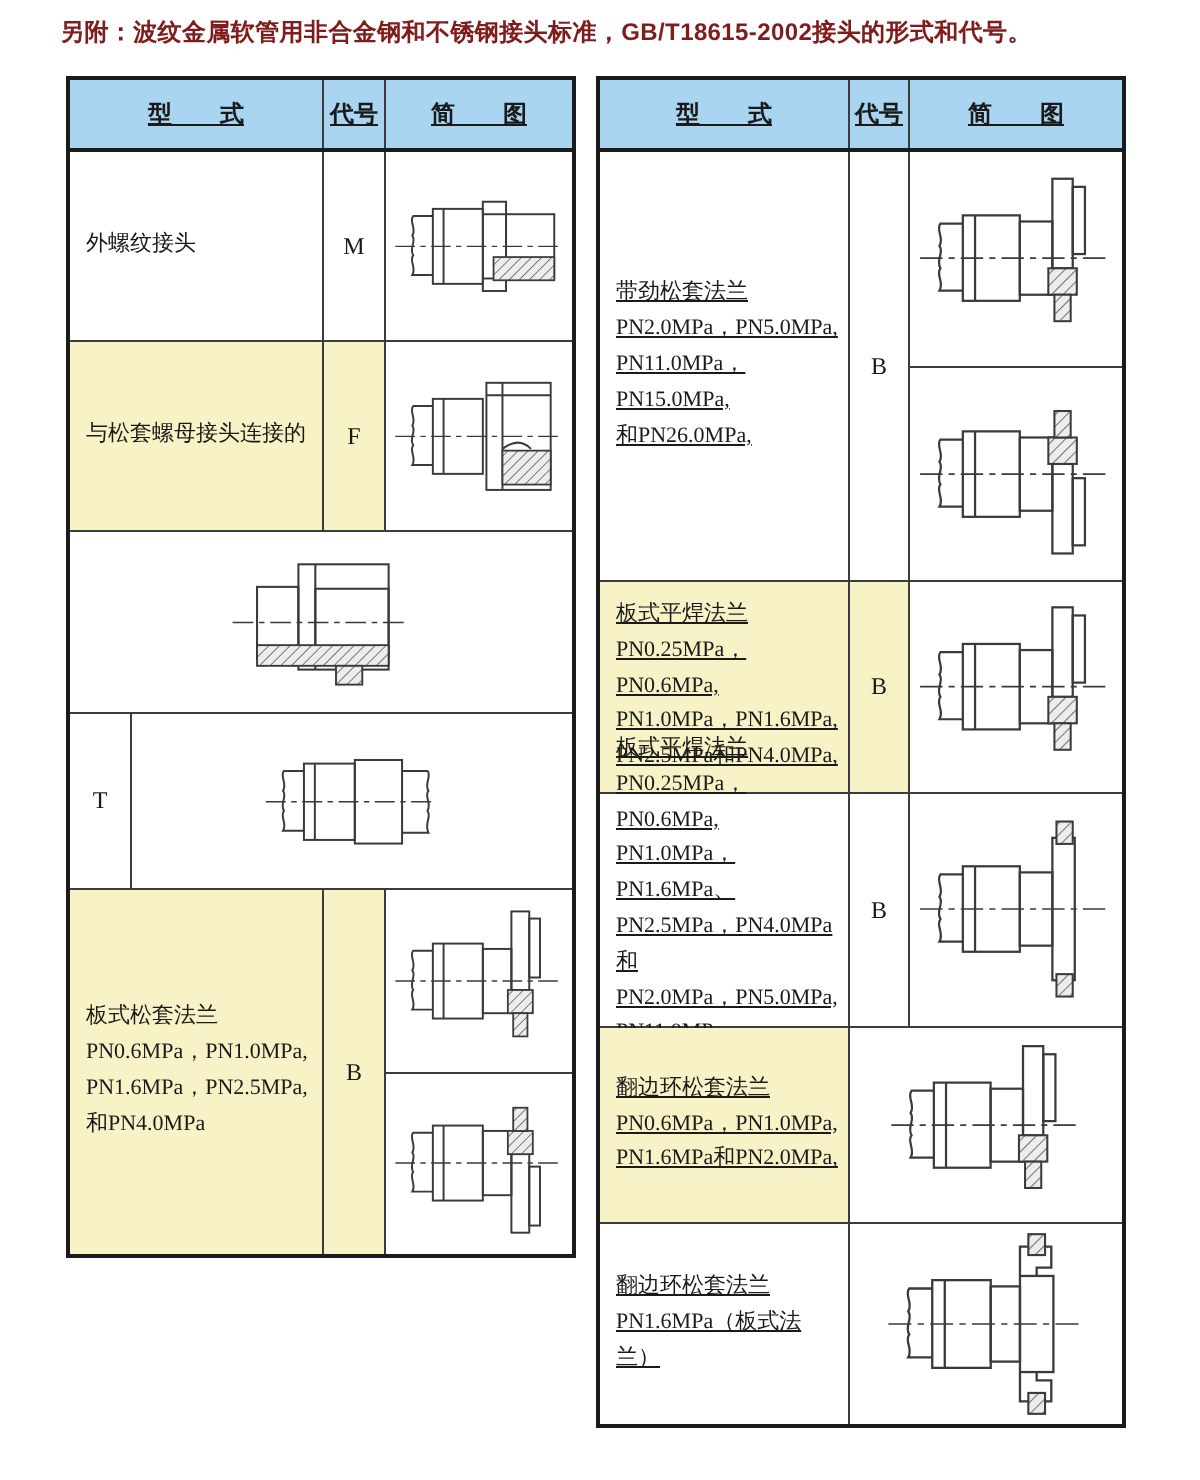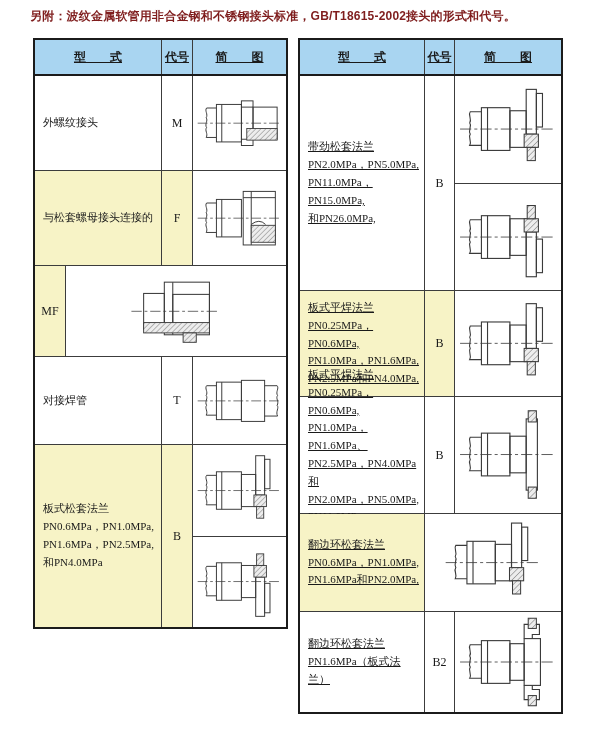--- a/index.html
+++ b/index.html
@@ -116,21 +116,20 @@
             <line x1="54" y1="22" x2="90" y2="22" stroke="#3a3a3a" stroke-width="1.1" fill="none"></line>
             <path d="M63 52 q9 -7 16 0" stroke="#3a3a3a" stroke-width="1.1" fill="none"></path>
             <rect x="63" y="53" width="27" height="19" fill="url(#h1)" stroke="#3a3a3a" stroke-width="1"></rect>
           </svg>
         </div>
       </div>
   </div>
 
 
   <div class="trow" style="height:91px">
-    <div class="cell c-code hl">MF</div>
     <div class="cell c-diag">
         <div class="diag">
           <svg viewBox="0 0 100 90" width="96%" height="94%" preserveAspectRatio="xMidYMid meet">
             <defs>
               <pattern id="h3" width="4" height="4" patternUnits="userSpaceOnUse" patternTransform="rotate(45)">
                 <rect width="4" height="4" fill="#ededed"></rect>
                 <line x1="0" y1="0" x2="0" y2="4" stroke="#707070" stroke-width="1"></line>
               </pattern>
             </defs>
             <path d="M3 45 H97" stroke="#3a3a3a" stroke-width="0.8" stroke-dasharray="11 3 3 3" fill="none"></path>
@@ -139,21 +138,20 @@
             <line x1="47" y1="14" x2="47" y2="70" stroke="#3a3a3a" stroke-width="1.1" fill="none"></line>
             <rect x="47" y="27" width="39" height="36" stroke="#3a3a3a" stroke-width="1.1" fill="none"></rect>
             <rect x="16" y="57" width="70" height="11" fill="url(#h3)" stroke="#3a3a3a" stroke-width="1"></rect>
             <rect x="58" y="68" width="14" height="10" fill="url(#h3)" stroke="#3a3a3a" stroke-width="1"></rect>
           </svg>
         </div>
       </div>
   </div>
 
   <div class="trow" style="height:88px">
-    <div class="cell c-type">对接焊管</div>
     <div class="cell c-code">T</div>
     <div class="cell c-diag">
         <div class="diag">
           <svg viewBox="0 0 100 90" width="96%" height="94%" preserveAspectRatio="xMidYMid meet">
             <defs>
               <pattern id="h4" width="4" height="4" patternUnits="userSpaceOnUse" patternTransform="rotate(45)">
                 <rect width="4" height="4" fill="#ededed"></rect>
                 <line x1="0" y1="0" x2="0" y2="4" stroke="#707070" stroke-width="1"></line>
               </pattern>
             </defs>
@@ -354,21 +352,20 @@
             <rect x="66" y="50" width="14" height="13" fill="url(#h11)" stroke="#3a3a3a" stroke-width="1"></rect>
             <rect x="69" y="63" width="8" height="13" fill="url(#h11)" stroke="#3a3a3a" stroke-width="1"></rect>
           </svg>
         </div>
       </div>
   </div>
 
   <div class="trow" style="height:100px">
     <div class="cell c-type">翻边环松套法兰
 PN1.6MPa（板式法兰）</div>
-    <div class="cell c-code">B2</div>
     <div class="cell c-diag">
         <div class="diag">
           <svg viewBox="0 0 100 90" width="96%" height="94%" preserveAspectRatio="xMidYMid meet">
             <defs>
               <pattern id="h12" width="4" height="4" patternUnits="userSpaceOnUse" patternTransform="rotate(45)">
                 <rect width="4" height="4" fill="#ededed"></rect>
                 <line x1="0" y1="0" x2="0" y2="4" stroke="#707070" stroke-width="1"></line>
               </pattern>
             </defs>
             <path d="M3 45 H97" stroke="#3a3a3a" stroke-width="0.8" stroke-dasharray="11 3 3 3" fill="none"></path>

